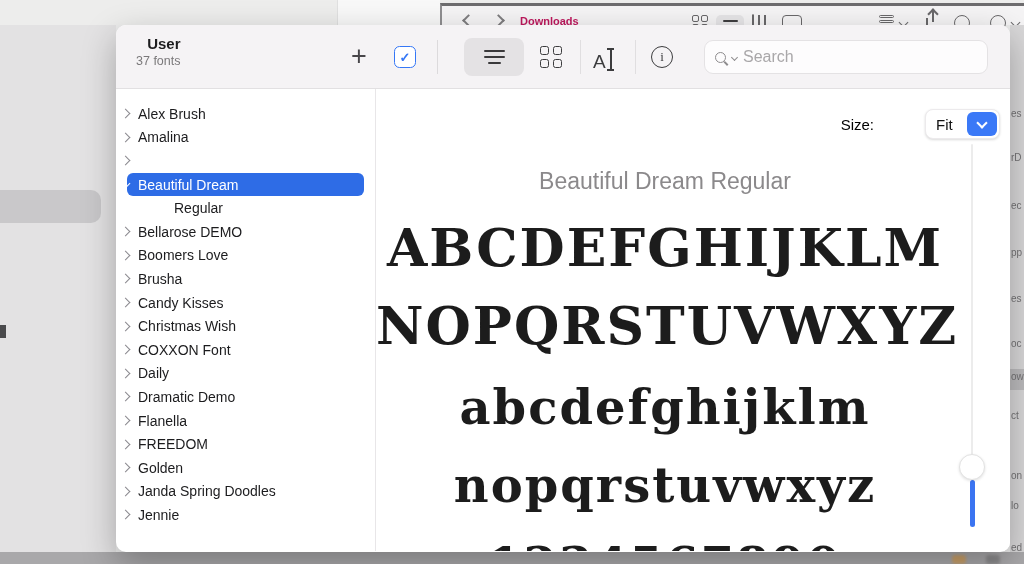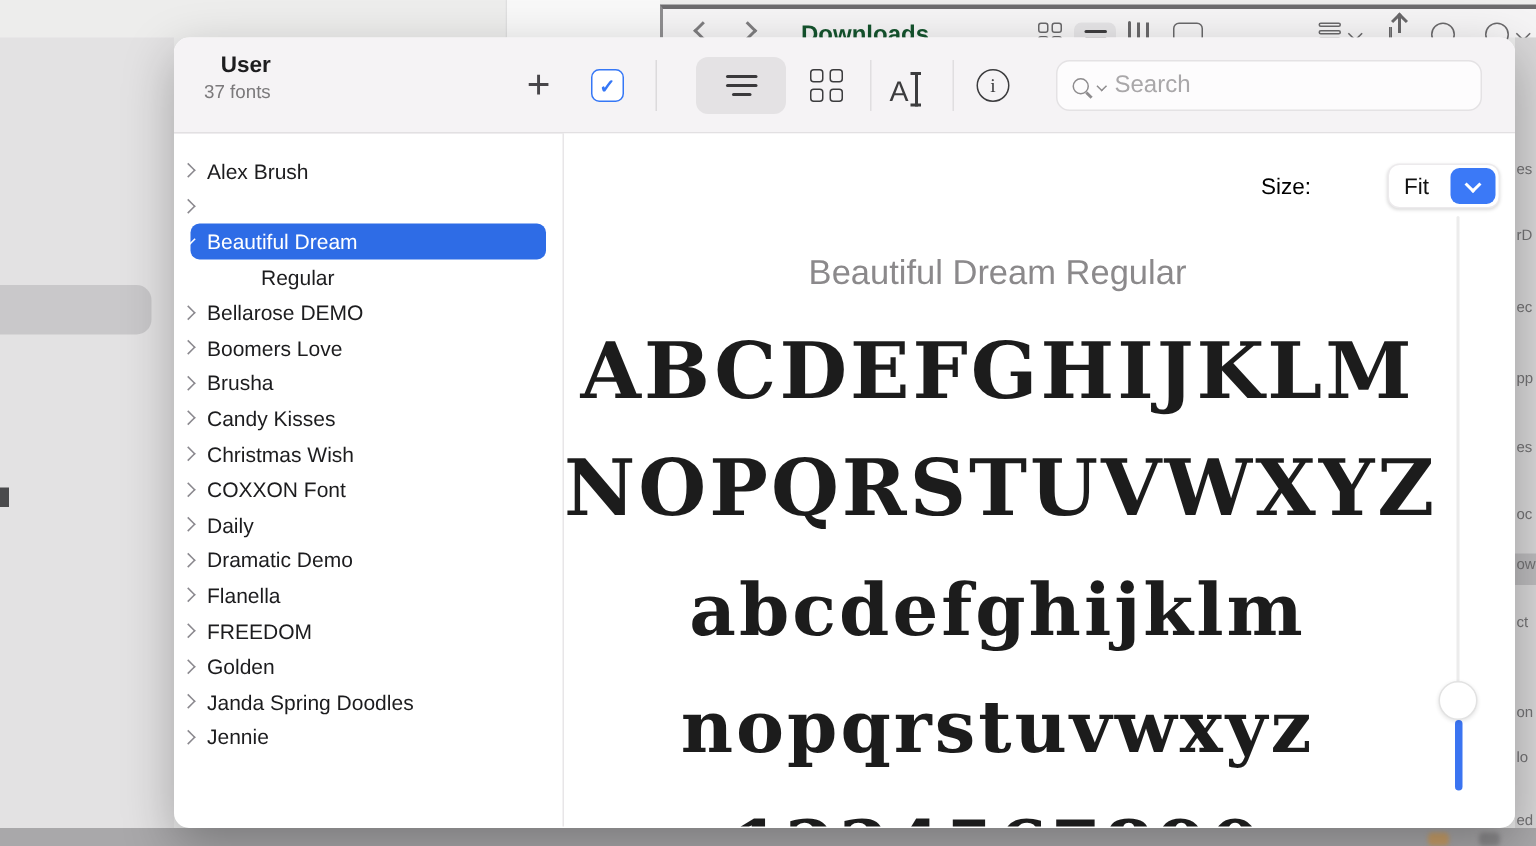--- a/index.html
+++ b/index.html
@@ -9,21 +9,21 @@
 
   
   #bg-top-strip { left:0; top:0; width:1024px; height:25px; background:#ededec; }
   #bg-top-mid { left:337px; top:0; width:103px; height:25px; background:#f8f8f8; border-left:1px solid #e0e0e0; }
   #bg-finder { left:440px; top:3px; width:584px; height:22px; background:#f5f4f5;
     border-left:2px solid #8f8e90; border-top:3px solid #6d6c6e; overflow:visible; }
   #bg-finder .nav-chev { position:absolute; top:10px; width:9px; height:9px;
     border-left:2px solid #7e7d7f; border-bottom:2px solid #7e7d7f; }
   #chev-back  { left:22px; transform:rotate(45deg); }
   #chev-fwd   { left:52px; transform:rotate(225deg); border-color:#b8b7b9; }
-  #finder-title { position:absolute; left:92px; top:9px; font-size:16px; font-weight:700; color:#14532d; }
+  #finder-title { position:absolute; left:78px; top:9px; font-size:11px; font-weight:700; color:#be185d; }
   .f-ic { position:absolute; top:9px; color:#69686a; }
   .sq4 { width:17px; height:17px; display:grid; grid-template-columns:7px 7px; grid-template-rows:7px 7px; gap:2px; }
   .sq4 i { border:1.5px solid #69686a; border-radius:2px; }
   .listpill { left:274px; width:28px; height:22px; background:#e6e5e7; border-radius:5px;
     display:flex; flex-direction:column; justify-content:center; gap:3px; align-items:center; }
   .listpill i { width:15px; height:2px; background:#3e3d3f; border-radius:1px; }
   .colic { width:20px; height:15px; border:1.5px solid #69686a; border-radius:3px; position:relative; }
   .colic i { position:absolute; top:0; bottom:0; width:1.5px; background:#69686a; }
   .galic { width:20px; height:14px; border:1.5px solid #69686a; border-radius:4px; }
   .sortic { display:flex; flex-direction:column; gap:2px; }
@@ -220,20 +220,24 @@
   </div>
 
   <div id="fb-body">
     <div id="fb-sidebar">
       <div class="srow">
           <span class="chev"></span>
           <span>Alex Brush</span>
         </div>
       <div class="srow">
           <span class="chev"></span>
+          <span>Amalina</span>
+        </div>
+      <div class="srow">
+          <span class="chev"></span>
         </div>
       <div class="srow selected">
           <span class="chev"></span>
           <span>Beautiful Dream</span>
         </div>
       <div class="srow child">
           <span>Regular</span>
         </div>
       <div class="srow">
           <span class="chev"></span>

